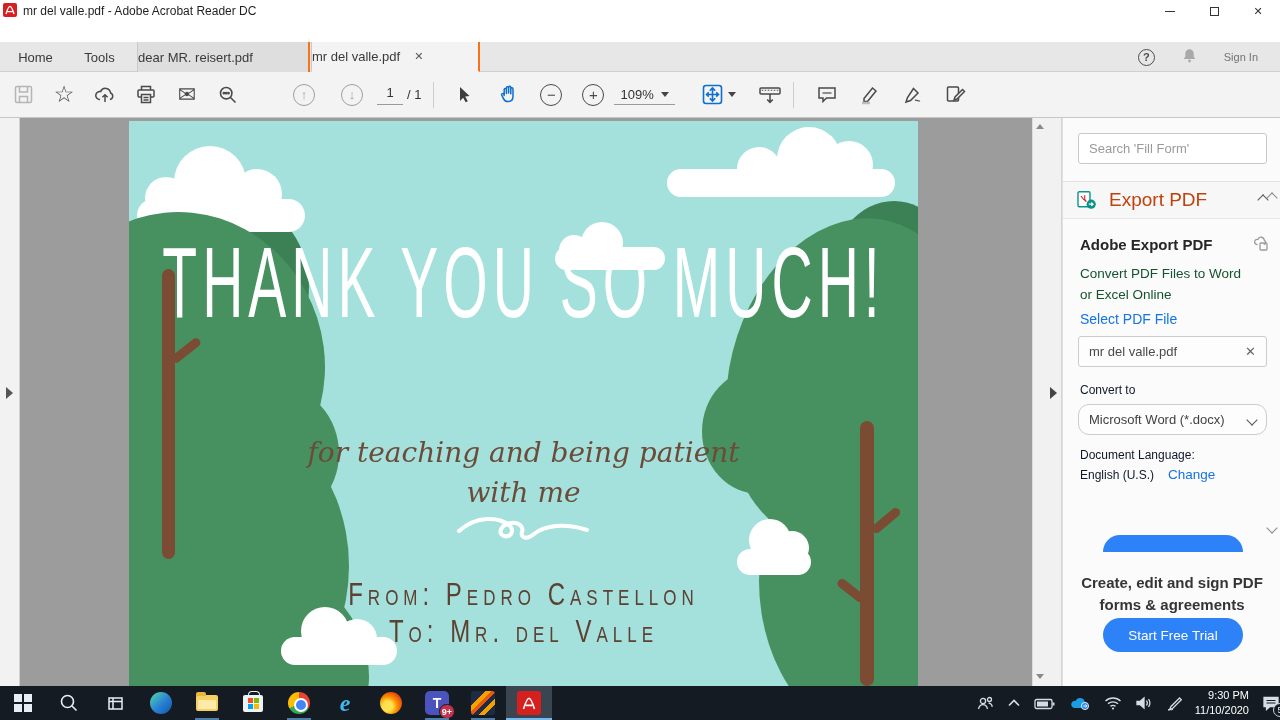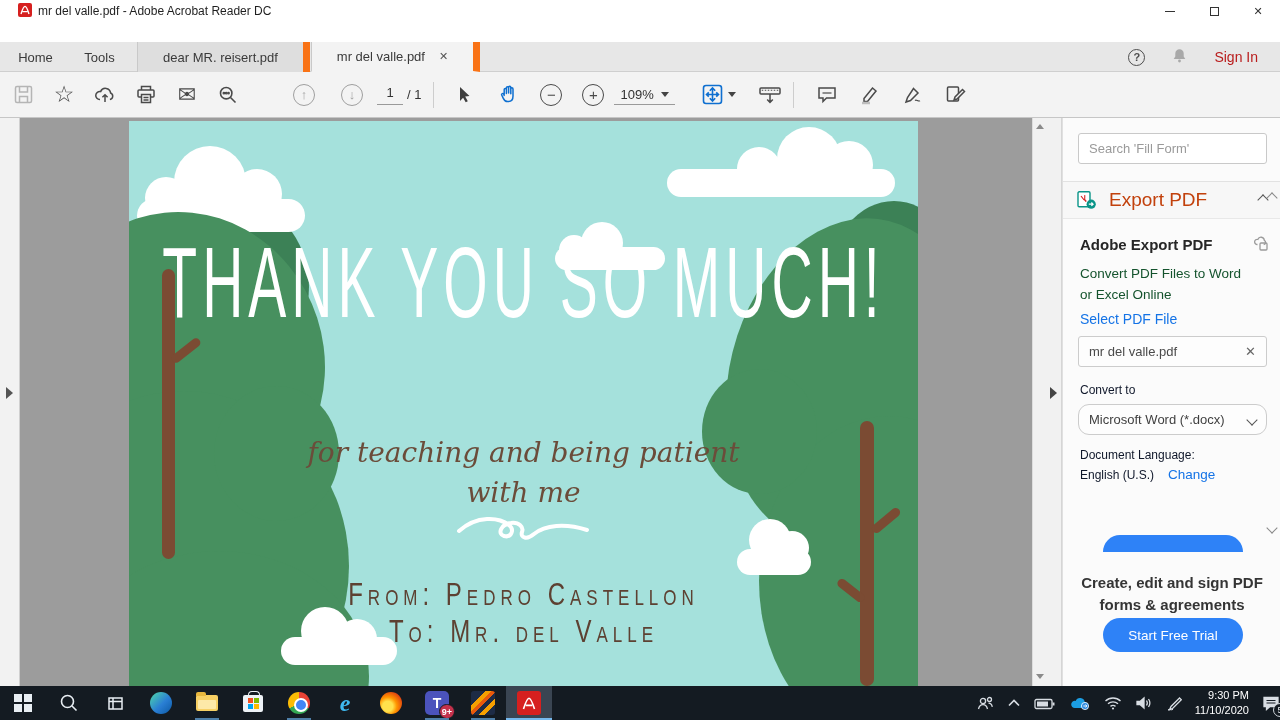--- a/index.html
+++ b/index.html
@@ -2,39 +2,39 @@
 <html><head>
 <meta charset="utf-8">
 <style>
   *{margin:0;padding:0;box-sizing:border-box}
   html,body{width:1280px;height:720px}
   body{font-family:"Liberation Sans",sans-serif;-webkit-font-smoothing:antialiased}
   .screen{position:relative;width:1280px;height:720px;overflow:hidden;background:#fff}
   .abs{position:absolute}
 
   
-  .titlebar{position:absolute;left:0;top:0;width:1280px;height:22px;background:#fff;display:flex;align-items:center;padding-left:18px;font-size:12px;color:#1f1f1f}
+  .titlebar{position:absolute;left:0;top:0;width:1280px;height:22px;background:#fff;display:flex;align-items:center;padding-left:3px;font-size:12px;color:#1f1f1f}
   .titlebar .ttl{margin-left:6px}
   .winctl{position:absolute;right:0;top:0;height:22px;display:flex}
   .winctl>div{width:44px;height:22px;display:flex;align-items:center;justify-content:center;color:#333;font-size:11px}
   .minbar{width:10px;height:1px;background:#333}
   .maxbox{width:9px;height:9px;border:1px solid #333}
 
   
   .menubar{position:absolute;left:0;top:22px;width:1280px;height:20px;background:#fff;display:flex;align-items:center;gap:22px;padding-left:9px;font-size:13px;color:#1f1f1f;border-bottom:1px solid #e3e3e3}
 
   
   .tabbar{position:absolute;left:0;top:42px;width:1280px;height:30px;background:#e7e7e7;border-bottom:1px solid #cfcfcf;font-size:13px;color:#3a3a3a}
   .tab-simple{position:absolute;top:0;height:30px;display:flex;align-items:center;justify-content:center}
-  .doc-tab{position:absolute;top:0;height:30px;display:flex;align-items:center;justify-content:center;border-left:1px solid #c9c9c9;border-right:7px solid #f97316;background:#dedede}
+  .doc-tab{position:absolute;top:0;height:30px;display:flex;align-items:center;justify-content:flex-start;border-left:1px solid #c9c9c9;border-right:2px solid #f97316;background:#dedede}
   .doc-tab.active{background:#f3f3f3;border-bottom:1px solid #f3f3f3}
   .tab-close{margin-left:14px;font-size:11px;color:#555}
   .top-right{position:absolute;right:0;top:0;height:30px;display:flex;align-items:center;gap:26px;padding-right:22px}
   .qmark{width:17px;height:17px;border:1.5px solid #4d4d4d;border-radius:50%;display:flex;align-items:center;justify-content:center;font-size:11px;font-weight:bold;color:#4d4d4d}
-  .signin{font-size:14px;color:#b91c1c}
+  .signin{font-size:11px;color:#737373}
 
   
   .toolbar{position:absolute;left:0;top:72px;width:1280px;height:46px;background:#f3f3f3;border-bottom:1px solid #c6c6c6;display:flex;align-items:center}
   .tb{display:flex;align-items:center;justify-content:center;width:30px;height:30px;flex:0 0 auto}
   .tb svg{display:block}
   .tbsep{width:1px;height:26px;background:#cdcdcd;margin:0 8px;flex:0 0 auto}
   .pgbox{width:26px;height:20px;border-bottom:1px solid #9a9a9a;text-align:center;font-size:13px;color:#333;margin:0 4px 0 10px}
   .pgtotal{font-size:13px;color:#333;margin-right:4px}
   .zoombox{display:flex;align-items:center;gap:7px;border-bottom:1px solid #9a9a9a;padding:2px 6px;margin:0 6px;font-size:13px;color:#333}
   .caret-down{width:0;height:0;border-left:4px solid transparent;border-right:4px solid transparent;border-top:5px solid #444}

